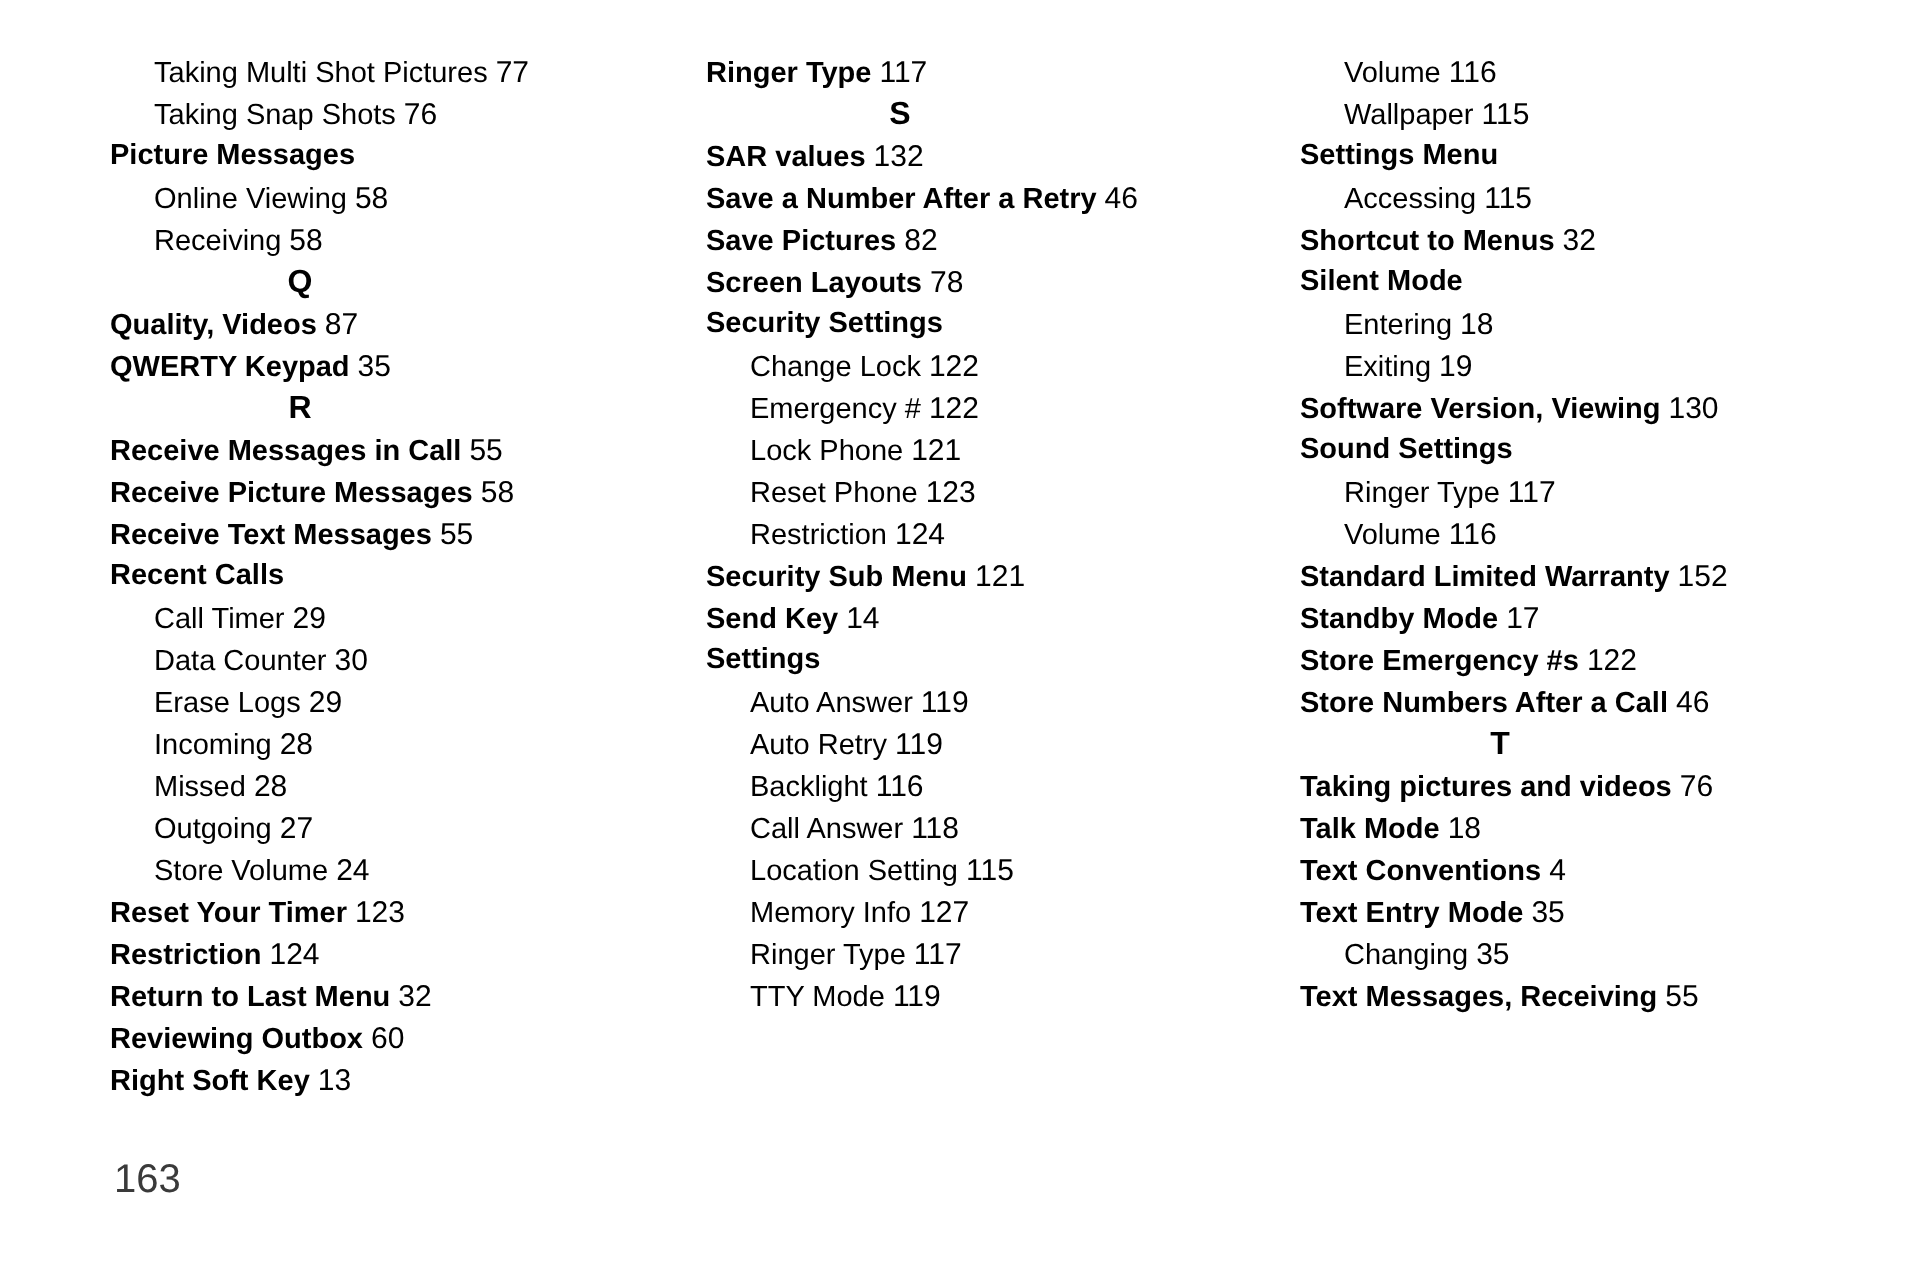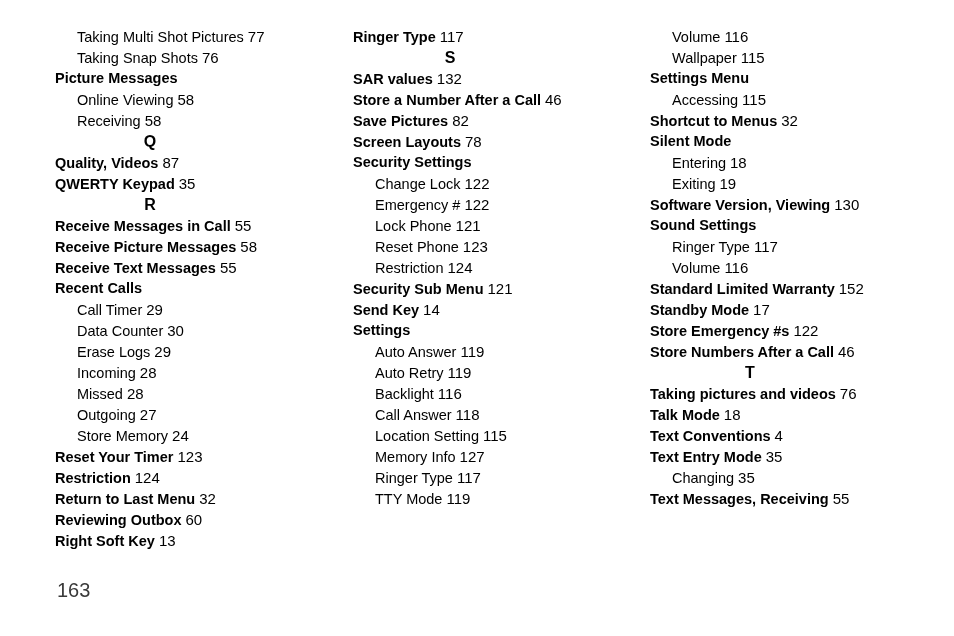--- a/index.html
+++ b/index.html
@@ -111,32 +111,32 @@
         <div class="entry level-0"><span class="title">Receive Messages in Call</span><span class="page">55</span></div>
         <div class="entry level-0"><span class="title">Receive Picture Messages</span><span class="page">58</span></div>
         <div class="entry level-0"><span class="title">Receive Text Messages</span><span class="page">55</span></div>
         <div class="entry level-0"><span class="title">Recent Calls</span></div>
         <div class="entry level-1"><span class="title">Call Timer</span><span class="page">29</span></div>
         <div class="entry level-1"><span class="title">Data Counter</span><span class="page">30</span></div>
         <div class="entry level-1"><span class="title">Erase Logs</span><span class="page">29</span></div>
         <div class="entry level-1"><span class="title">Incoming</span><span class="page">28</span></div>
         <div class="entry level-1"><span class="title">Missed</span><span class="page">28</span></div>
         <div class="entry level-1"><span class="title">Outgoing</span><span class="page">27</span></div>
-        <div class="entry level-1"><span class="title">Store Memory</span><span class="page">24</span></div>
+        <div class="entry level-1"><span class="title">Store Volume</span><span class="page">24</span></div>
         <div class="entry level-0"><span class="title">Reset Your Timer</span><span class="page">123</span></div>
         <div class="entry level-0"><span class="title">Restriction</span><span class="page">124</span></div>
         <div class="entry level-0"><span class="title">Return to Last Menu</span><span class="page">32</span></div>
         <div class="entry level-0"><span class="title">Reviewing Outbox</span><span class="page">60</span></div>
         <div class="entry level-0"><span class="title">Right Soft Key</span><span class="page">13</span></div>
       </div>
     <div class="index-column col-2">
         <div class="entry level-0"><span class="title">Ringer Type</span><span class="page">117</span></div>
         <div class="letter-heading">S</div>
         <div class="entry level-0"><span class="title">SAR values</span><span class="page">132</span></div>
-        <div class="entry level-0"><span class="title">Store a Number After a Call</span><span class="page">46</span></div>
+        <div class="entry level-0"><span class="title">Save a Number After a Retry</span><span class="page">46</span></div>
         <div class="entry level-0"><span class="title">Save Pictures</span><span class="page">82</span></div>
         <div class="entry level-0"><span class="title">Screen Layouts</span><span class="page">78</span></div>
         <div class="entry level-0"><span class="title">Security Settings</span></div>
         <div class="entry level-1"><span class="title">Change Lock</span><span class="page">122</span></div>
         <div class="entry level-1"><span class="title">Emergency #</span><span class="page">122</span></div>
         <div class="entry level-1"><span class="title">Lock Phone</span><span class="page">121</span></div>
         <div class="entry level-1"><span class="title">Reset Phone</span><span class="page">123</span></div>
         <div class="entry level-1"><span class="title">Restriction</span><span class="page">124</span></div>
         <div class="entry level-0"><span class="title">Security Sub Menu</span><span class="page">121</span></div>
         <div class="entry level-0"><span class="title">Send Key</span><span class="page">14</span></div>

